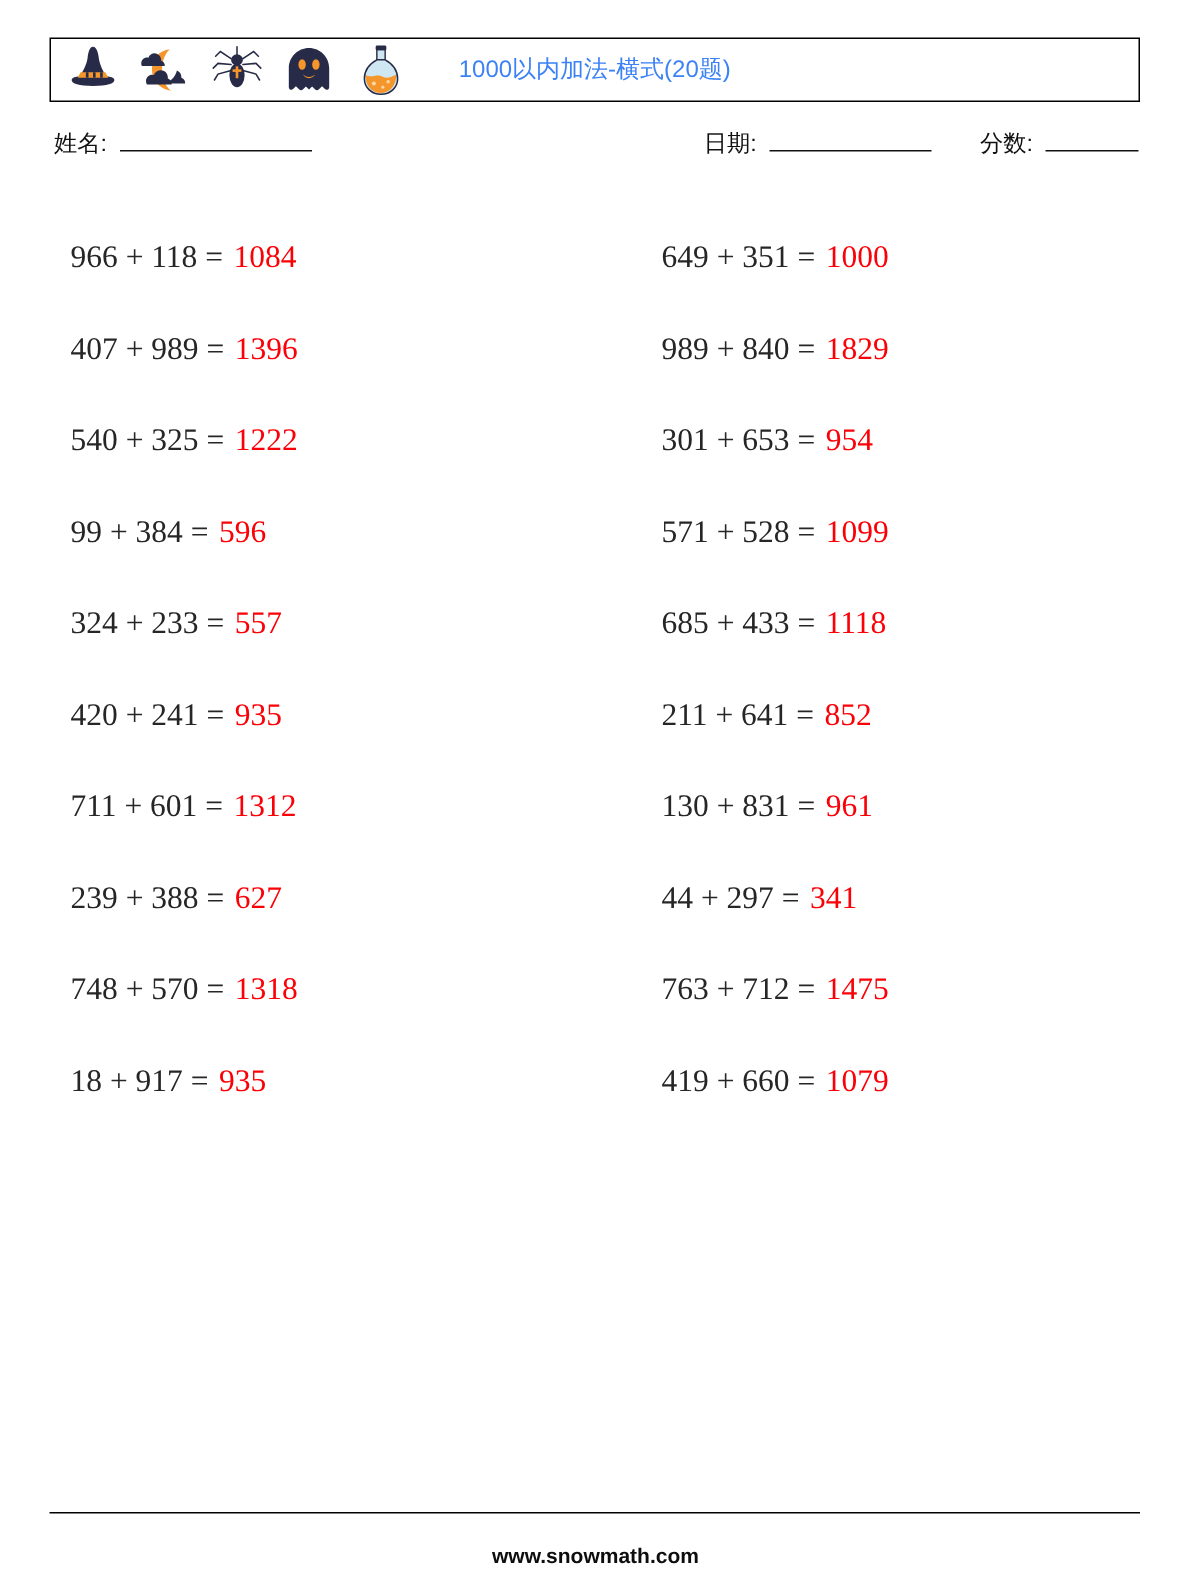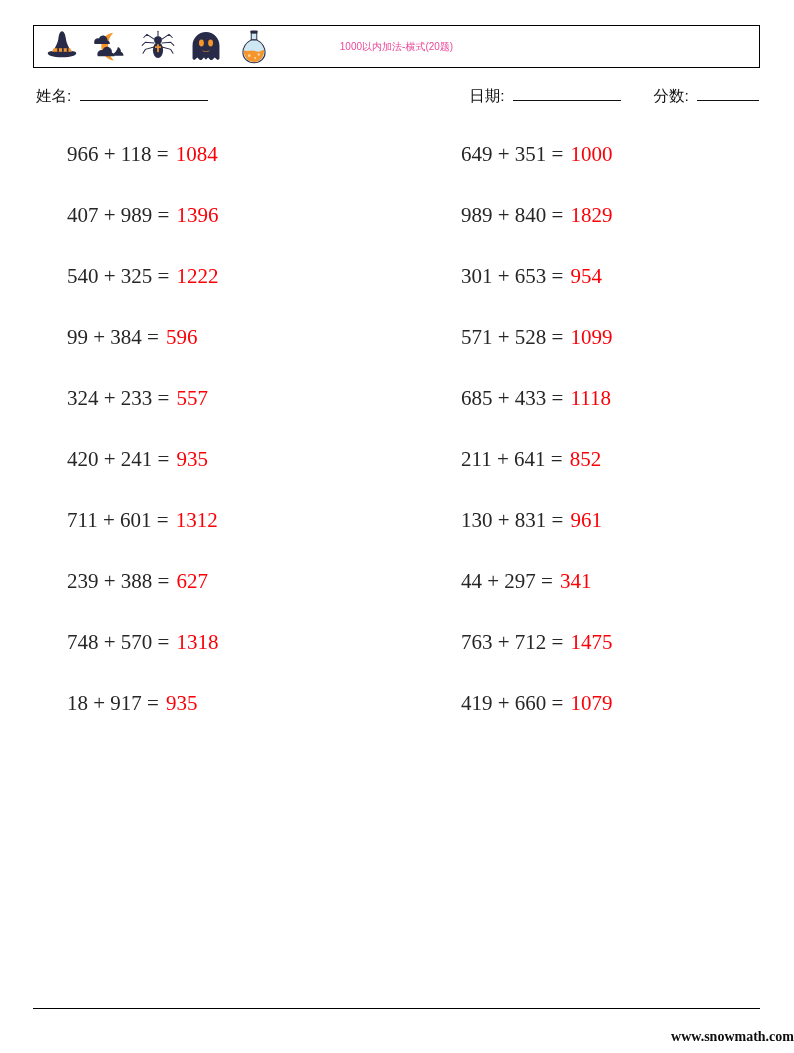--- a/index.html
+++ b/index.html
@@ -46,24 +46,24 @@
     width: 40px;
     height: 38px;
     display: block;
     flex: 0 0 auto;
   }
   .header-title {
     position: absolute;
     left: 0;
     right: 0;
     text-align: center;
-    font-size: 10px;
+    font-size: 16px;
     letter-spacing: 0px;
     font-family: "Liberation Sans", "DejaVu Sans", sans-serif;
-    color: #ec4899;
+    color: #3b82f6;
   }
 
   
   .info-row {
     position: absolute;
     left: 36px;
     top: 85px;
     width: 725px;
     height: 26px;
     font-size: 15.5px;
@@ -106,23 +106,22 @@
     grid-auto-rows: 61px;
     column-gap: 44px;
     padding-left: 47px;
     box-sizing: border-box;
   }
   .problem {
     font-size: 21px;
     line-height: 28px;
     white-space: nowrap;
     display: flex;
-    align-items: flex-start;
+    align-items: center;
     color: #262626;
-    margin-left: 20px;
   }
   .expr { color: #262626; }
   .answer {
     color: #fb0007;
     margin-left: 7px;
   }
 
   
   .footer-rule {
     position: absolute;
@@ -130,24 +129,24 @@
     top: 1008px;
     width: 727px;
     height: 0;
     border-top: 1.6px solid #000000;
   }
   .footer-text {
     position: absolute;
     left: 0;
     right: 0;
     top: 1029px;
-    text-align: right;
+    text-align: center;
     font-size: 14px;
     font-weight: bold;
-    font-family: Liberation Serif, serif;
+    font-family: Liberation Sans, sans-serif;
     color: #0d0d0d;
   }
 </style>
 </head>
 <body>
 
 <div class="page">
 
   <div class="header-box">
 

